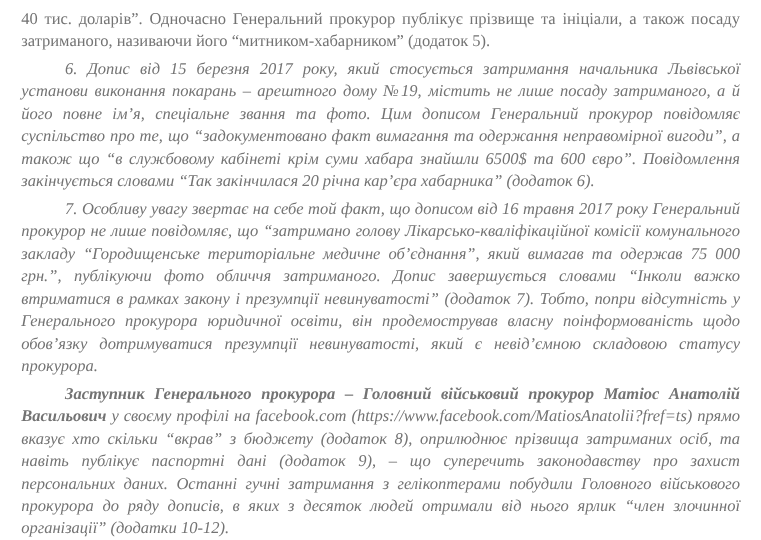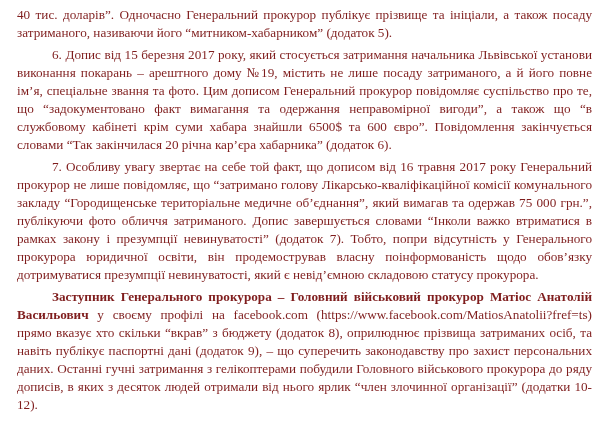--- a/index.html
+++ b/index.html
@@ -23,28 +23,29 @@
     line-height: 17.9px;
     color: #1c1c1c;
   }
   .para {
     margin: 0 0 4.5px 0;
     text-align: justify;
     text-align-last: left;
   }
   .para.indent {
     text-indent: 35px;
+    font-style: italic;
   }
   .run.bold {
     font-weight: bold;
   }
 </style>
 </head>
 <body>
 
-<div class="page" style="background: rgb(255, 255, 255); color: #7f1d1d;">
+<div class="page" style="background: rgb(255, 255, 255); color: #737373;">
   <div>
       <p class="para"><span class="run">40 тис. доларів”. Одночасно Генеральний прокурор публікує прізвище та ініціали, а також посаду затриманого, називаючи його “митником-хабарником” (додаток 5).</span></p>
       <p class="para indent"><span class="run">6. Допис від 15 березня 2017 року, який стосується затримання начальника Львівської установи виконання покарань – арештного дому №19, містить не лише посаду затриманого, а й його повне ім’я, спеціальне звання та фото. Цим дописом Генеральний прокурор повідомляє суспільство про те, що “задокументовано факт вимагання та одержання неправомірної вигоди”, а також що “в службовому кабінеті крім суми хабара знайшли 6500$ та 600 євро”. Повідомлення закінчується словами “Так закінчилася 20 річна кар’єра хабарника” (додаток 6).</span></p>
       <p class="para indent"><span class="run">7. Особливу увагу звертає на себе той факт, що дописом від 16 травня 2017 року Генеральний прокурор не лише повідомляє, що “затримано голову Лікарсько-кваліфікаційної комісії комунального закладу “Городищенське територіальне медичне об’єднання”, який вимагав та одержав 75 000 грн.”, публікуючи фото обличчя затриманого. Допис завершується словами “Інколи важко втриматися в рамках закону і презумпції невинуватості” (додаток 7). Тобто, попри відсутність у Генерального прокурора юридичної освіти, він продемострував власну поінформованість щодо обов’язку дотримуватися презумпції невинуватості, який є невід’ємною складовою статусу прокурора.</span></p>
       <p class="para indent"><span class="run bold">Заступник Генерального прокурора – Головний військовий прокурор Матіос Анатолій Васильович</span><span class="run"> у своєму профілі на facebook.com (https://www.facebook.com/MatiosAnatolii?fref=ts) прямо вказує хто скільки “вкрав” з бюджету (додаток 8), оприлюднює прізвища затриманих осіб, та навіть публікує паспортні дані (додаток 9), – що суперечить законодавству про захист персональних даних. Останні гучні затримання з гелікоптерами побудили Головного військового прокурора до ряду дописів, в яких з десяток людей отримали від нього ярлик “член злочинної організації” (додатки 10-12).</span></p>
     </div>
 </div>
 
 </body></html>

